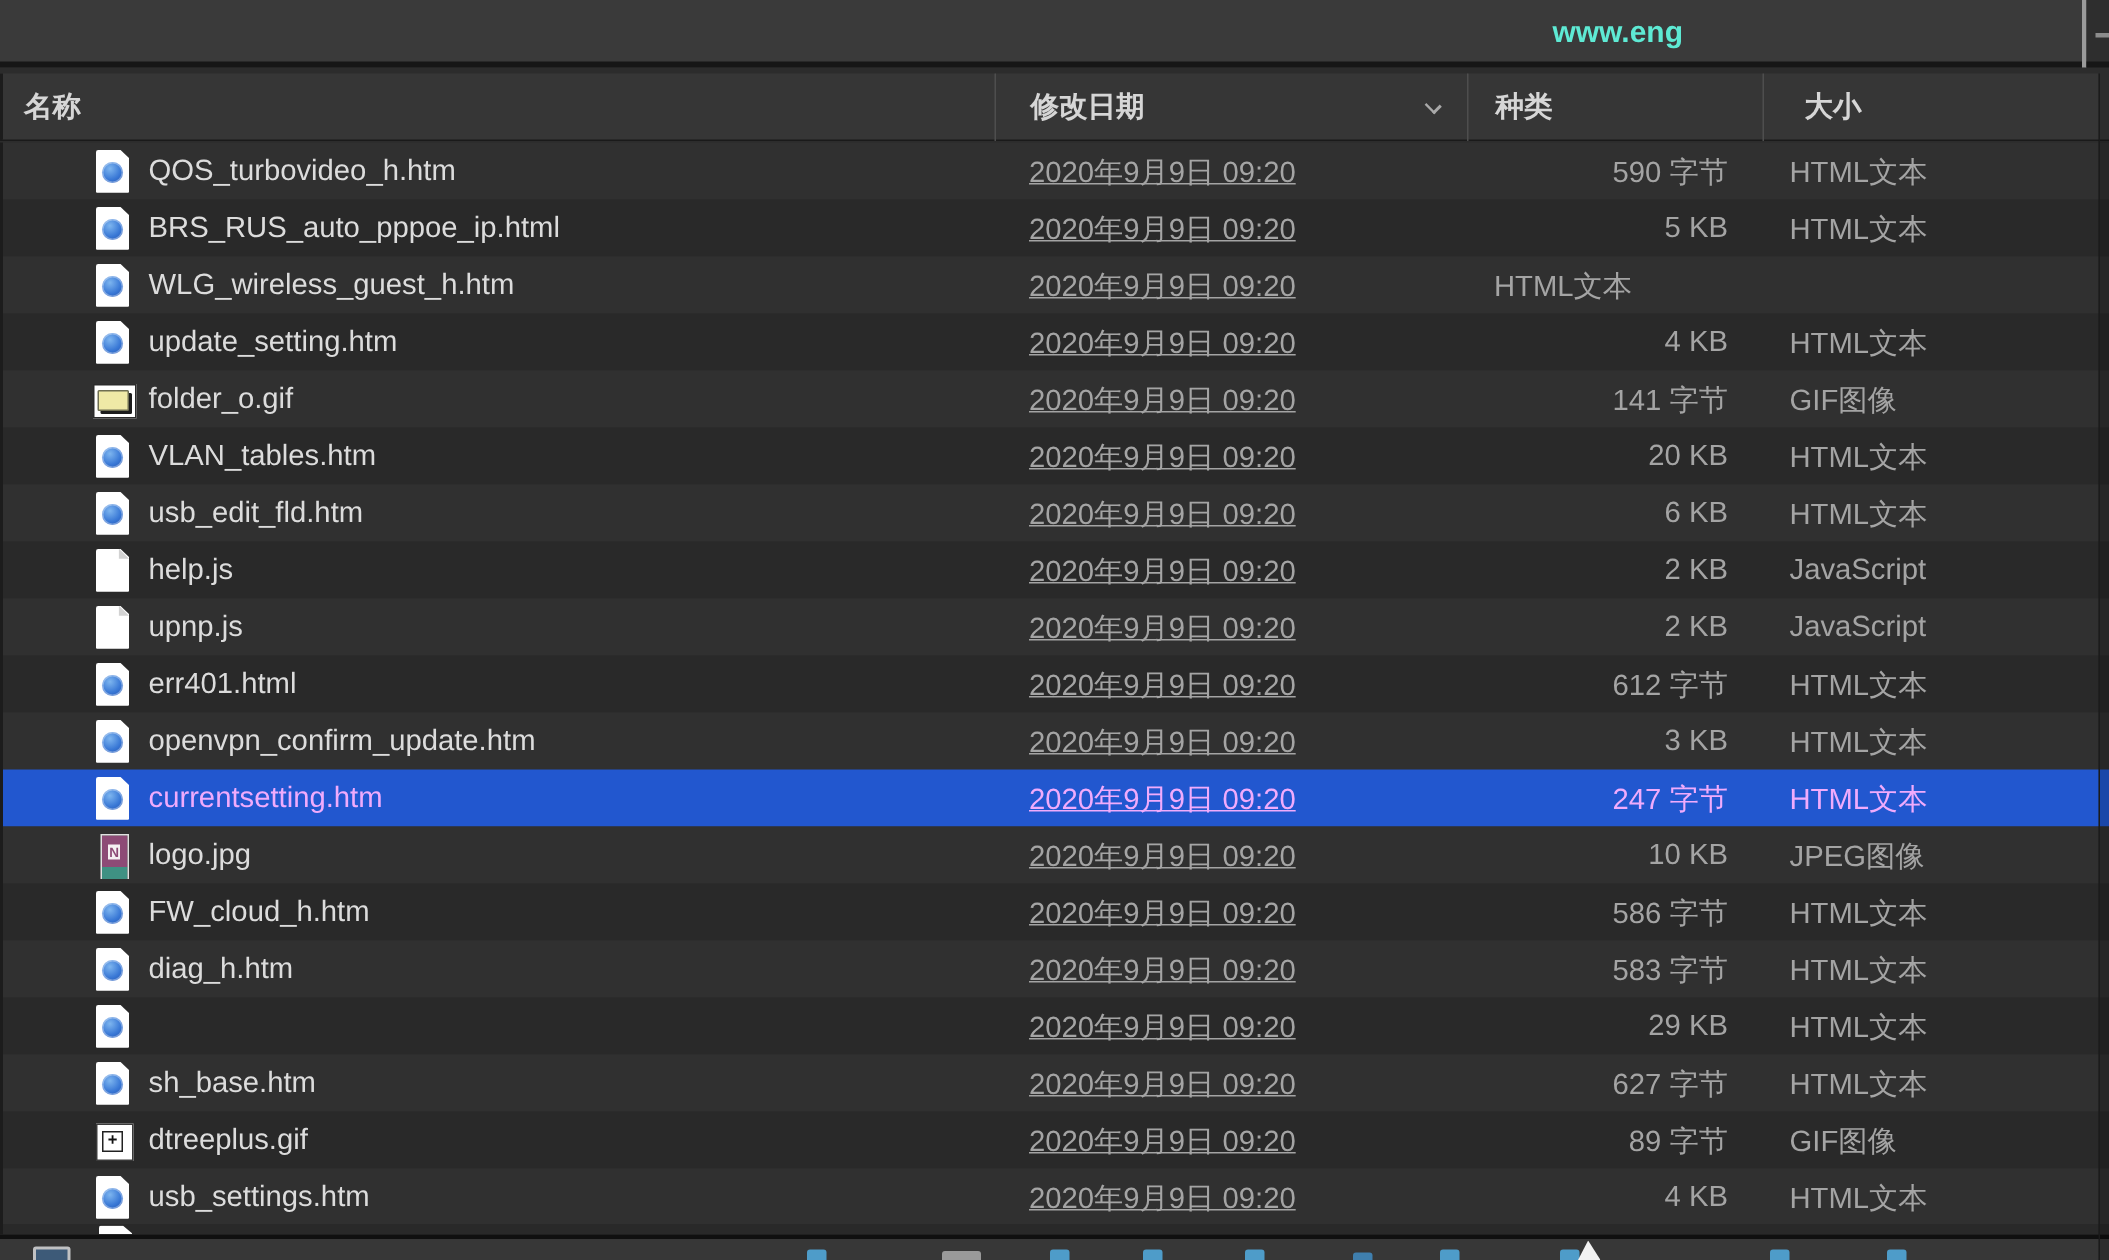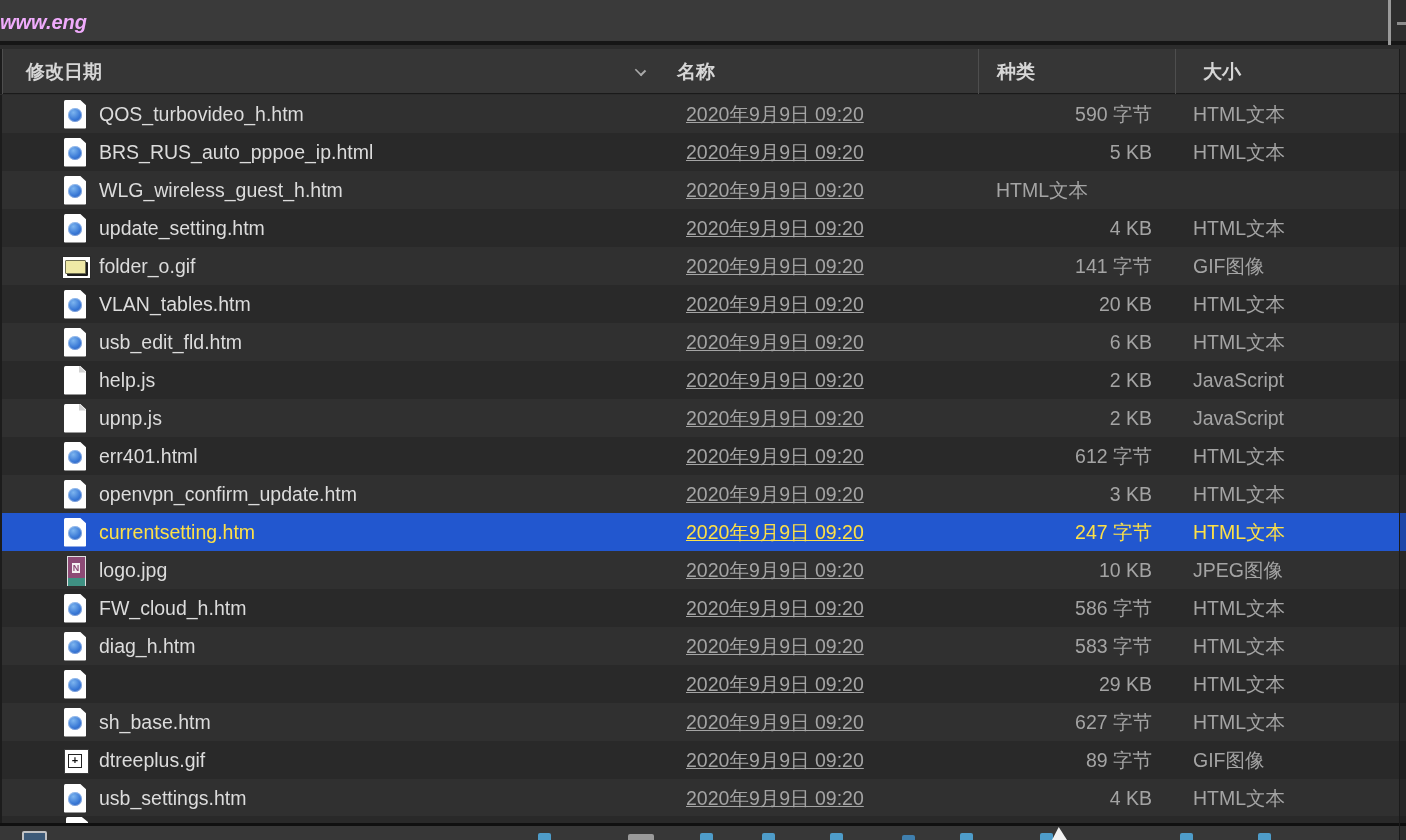--- a/index.html
+++ b/index.html
@@ -8,21 +8,21 @@
     font-family:"Liberation Sans","DejaVu Sans",sans-serif;
     background:#2c2c2c; color:#dcdcdc; position:relative;
   }
   
   .titlebar {
     position:absolute; left:0; top:0; width:1390px; height:45px;
     background:#3a3a3a; border-bottom:4px solid #161616;
   }
   .titlebar .title {
     position:absolute; left:0; top:0; width:1122px; height:45px;
-    line-height:45px; text-align:left; font-weight:bold; font-size:20px; color:#f0abfc;font-style:italic;
+    line-height:45px; text-align:right; font-weight:bold; font-size:20px; color:#5eead4;
   }
   .titlebar-divider {
     position:absolute; left:1388px; top:0; width:3px; height:45px; background:#9a9a9a;
   }
   .titlebar-right {
     position:absolute; left:1391px; top:0; width:15px; height:45px;
     background:#2e2e2e; border-bottom:4px solid #161616;
   }
   .titlebar-right .dash {
     position:absolute; right:0; top:22px; width:9px; height:3px; background:#8c8c8c;
@@ -56,21 +56,21 @@
     font-size:19.5px;
   }
   .row:nth-child(odd)  { background:#303030; }
   .row:nth-child(even) { background:#292929; }
   .row.selected { background:#2257cf !important; }
   .cell { overflow:hidden; white-space:nowrap; }
   .cell.namecell { display:flex; align-items:center; padding-left:60px; color:#dcdcdc; }
   .cell.datecell { padding-left:23px; color:#a4a4a4;text-decoration:underline; }
   .cell.sizecell { text-align:right; padding-right:23px; color:#a4a4a4; }
   .cell.kindcell { padding-left:18px; color:#a4a4a4; }
-  .row.selected .cell, .row.selected .namecell { color:#fde047;align-items:center; }
+  .row.selected .cell, .row.selected .namecell { color:#f0abfc;align-items:center; }
   .namecell .fname { margin-left:11px; }
   
   .icon { position:relative; width:26px; height:31px; flex:none; }
   
   .html-doc::before, .plain-doc::before {
     content:""; position:absolute; left:2px; top:1px; width:22px; height:29px;
     background:#ffffff; border-radius:1.5px;
     clip-path:polygon(0 0, 72% 0, 100% 20%, 100% 100%, 0 100%);
   }
   .html-doc::after {
@@ -146,25 +146,25 @@
 
 <div class="titlebar">
   <div class="title">www.eng</div>
 </div>
 <div class="titlebar-divider"></div>
 <div class="titlebar-right">
   <div class="dash"></div>
 </div>
 
 <div class="cols-header">
+  <div class="col col-name">名称</div>
   <div class="col col-date">
     <span>修改日期</span>
     <span class="sort-chevron"></span>
   </div>
-  <div class="col col-name">名称</div>
   <div class="col col-kind">种类</div>
   <div class="col col-size">大小</div>
 </div>
 
 <div class="file-list">
     <div class="row">
     <div class="cell namecell">
       <span class="icon html-doc"></span>
       <span class="fname">QOS_turbovideo_h.htm</span>
     </div>

